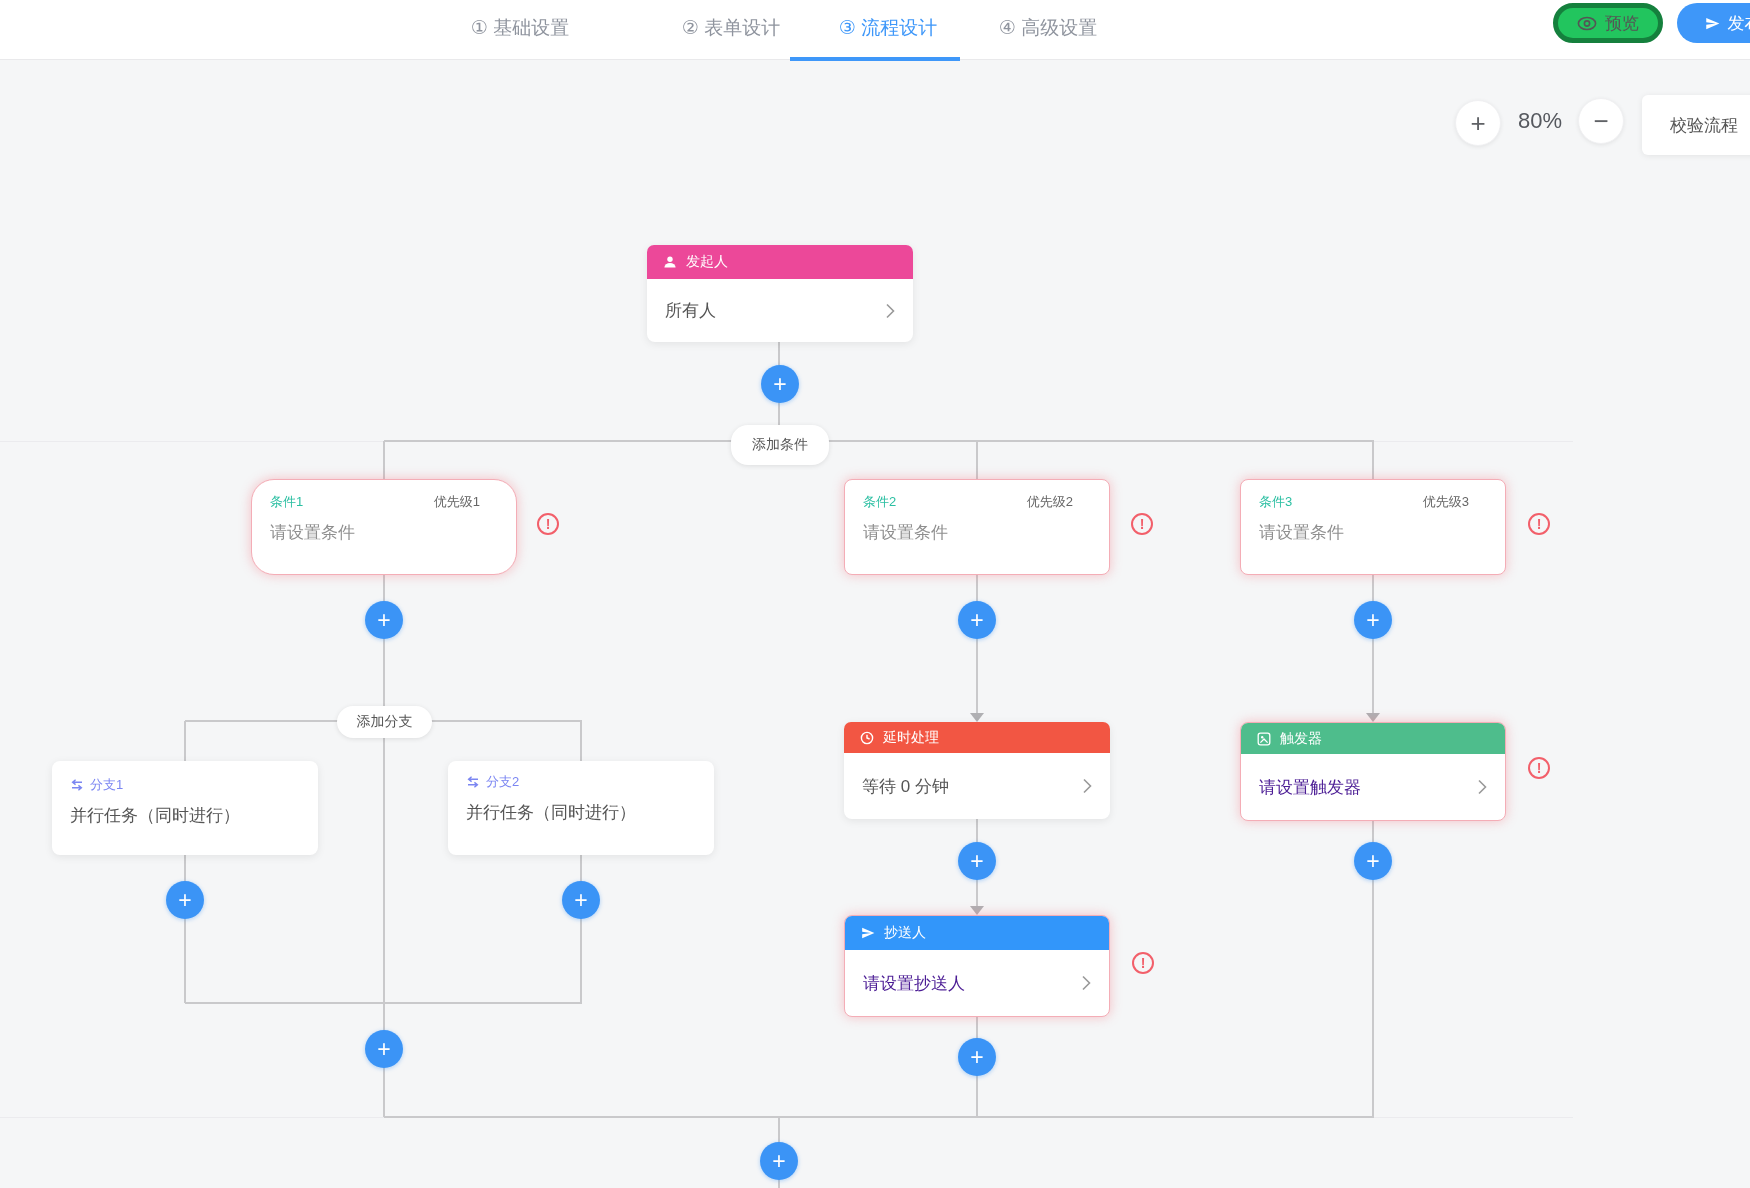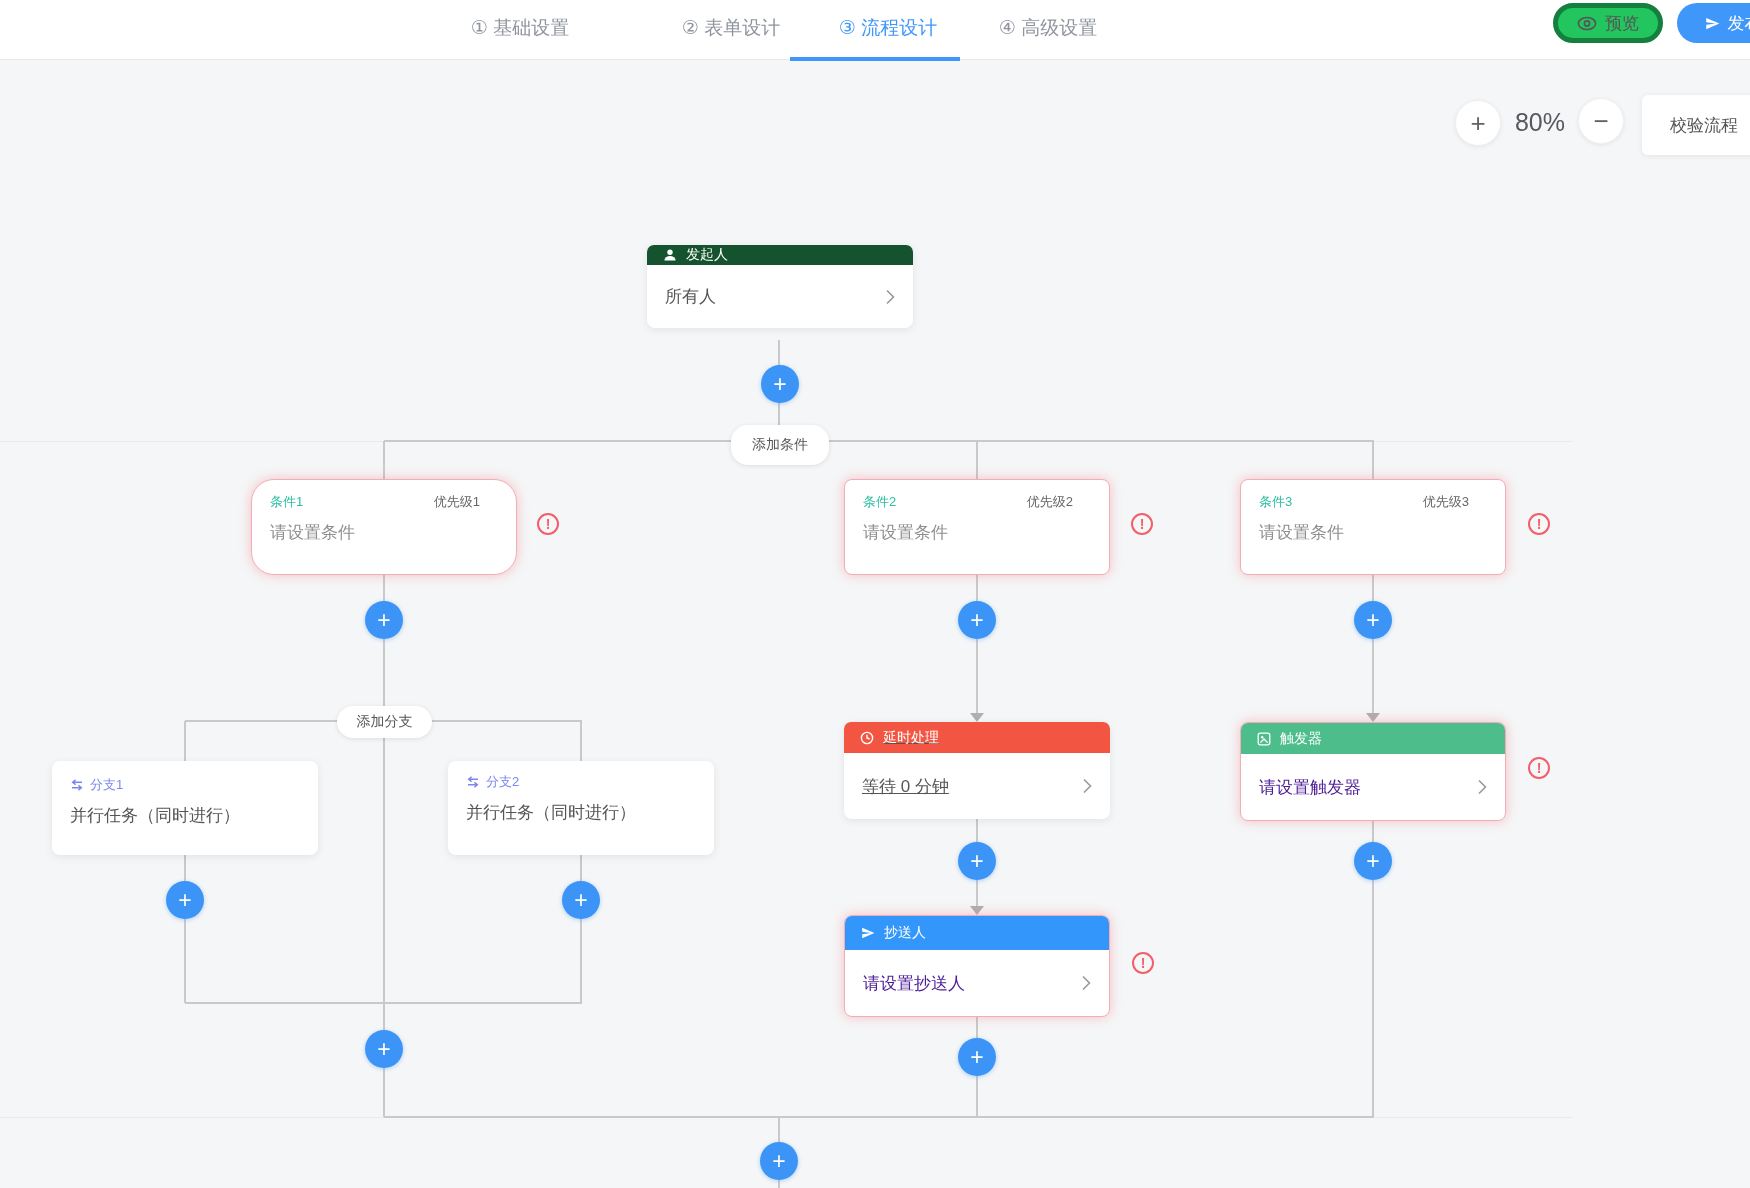--- a/index.html
+++ b/index.html
@@ -20,21 +20,21 @@
     display:flex; align-items:center; justify-content:center; gap:8px;
     font-size:17px; cursor:pointer; }
   .preview-btn { left:1553px; width:110px; background:#22c55e; border:5px solid #15803d; color:#555; }
   .publish-btn { left:1677px; width:112px; background:#3e97f9; color:#fff; border:none; }
   
   .zoom-circle { position:absolute; width:46px; height:46px; border-radius:50%;
     background:#fff; box-shadow:0 1px 4px rgba(0,0,0,.08); border:1px solid #f0f0f2;
     display:flex; align-items:center; justify-content:center; font-size:26px;
     font-weight:300; color:#606266; cursor:pointer; z-index:5; }
   .zoom-level { position:absolute; left:1505px; top:108px; width:70px; text-align:center;
-    font-size:25px; color:#55585e; z-index:5; }
+    font-size:22px; color:#55585e; z-index:5; }
   .validate-btn { position:absolute; left:1642px; top:95px; width:130px; height:60px;
     background:#fff; border-radius:6px 0 0 6px; box-shadow:0 1px 6px rgba(0,0,0,.08);
     display:flex; align-items:center; padding-left:28px; font-size:17px; color:#555;
     cursor:pointer; z-index:5; }
   
   .line { position:absolute; background:#c9c9cb; z-index:1; }
   .line.faint { background:#ebebee; z-index:0; }
   .arrow-down { position:absolute; width:0; height:0; z-index:1;
     border-left:7px solid transparent; border-right:7px solid transparent;
     border-top:9px solid #b0b0b3; }
@@ -46,21 +46,21 @@
     color:#fff; font-size:14px; border-radius:7px 7px 0 0; }
   .node-body { display:flex; align-items:center; justify-content:space-between;
     padding:0 18px; font-size:17px; color:#555; }
   .node-body .muted { color:#4c1d95; }
   .cond-row1 { display:flex; align-items:center; justify-content:space-between;
     padding:13px 36px 0 18px; font-size:13px; }
   .cond-label { color:#2bbfa2; }
   .branch-label { color:#7b86f2; display:flex; align-items:center; gap:6px; }
   .cond-priority { color:#666; }
   .cond-row2 { padding:10px 18px 0 18px; font-size:17px; color:#8f8f8f; }
-  .hdr-initiator { background:#14532d; height:20px;align-items:center; }
+  .hdr-initiator { background:#ec4899; height:34px;align-items:center; }
   .hdr-delay { background:#f25643; height:31px; }
   .hdr-trigger { background:#4ebd8c; height:31px; }
   .hdr-cc { background:#3296fa; height:34px; }
   
   .add-btn { position:absolute; width:38px; height:38px; border-radius:50%;
     background:#3b94f6; color:#fff; display:flex; align-items:center; justify-content:center;
     font-size:23px; font-weight:300; z-index:3; cursor:pointer;
     box-shadow:0 1px 4px rgba(59,148,246,.4); }
   .flow-pill { position:absolute; background:#fff; border-radius:17px; z-index:3;
     display:flex; align-items:center; justify-content:center; font-size:14px; color:#555;
@@ -215,21 +215,21 @@
         <svg width="14" height="12" viewBox="0 0 14 12">
             <path d="M12 3.2 H3.2 M5.6 0.8 L2.6 3.2 L5.6 5.6 M2 8.8 H10.8 M8.4 6.4 L11.4 8.8 L8.4 11.2" fill="none" stroke="#7b86f2" stroke-width="1.4"></path>
           </svg>
       </span>
       <span>分支2</span>
     </span>
   </div>
   <div class="cond-row2" style="color:#555;">并行任务（同时进行）</div>
 </div>
 
-<div class="node" style="left:844px;top:722px;text-decoration:underline;">
+<div class="node" style="left:844px;top:722px;">
   <div class="node-header hdr-delay">
     <span style="display:flex;">
       <svg width="14" height="14" viewBox="0 0 14 14">
           <circle cx="7" cy="7" r="5.6" fill="none" stroke="#fff" stroke-width="1.4"></circle>
           <path d="M7 3.8 V7 L9.6 8" fill="none" stroke="#fff" stroke-width="1.4"></path>
         </svg>
     </span>
     <span>延时处理</span>
   </div>
   <div class="node-body" style="height:66px;">

